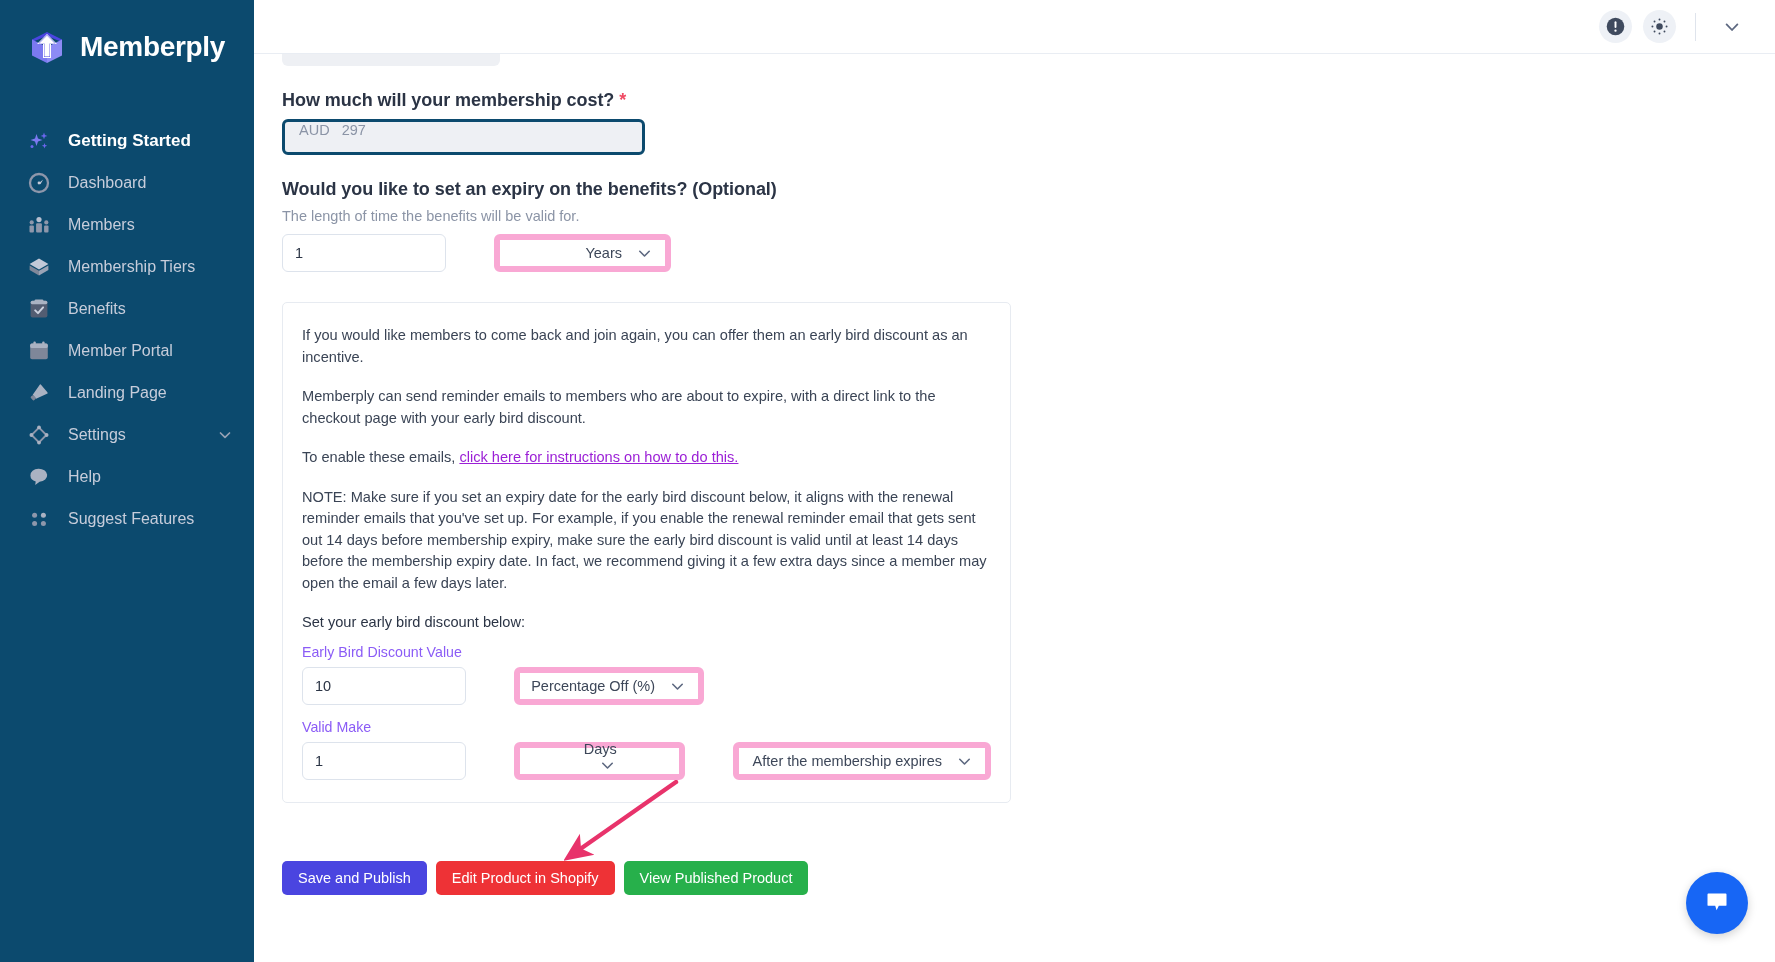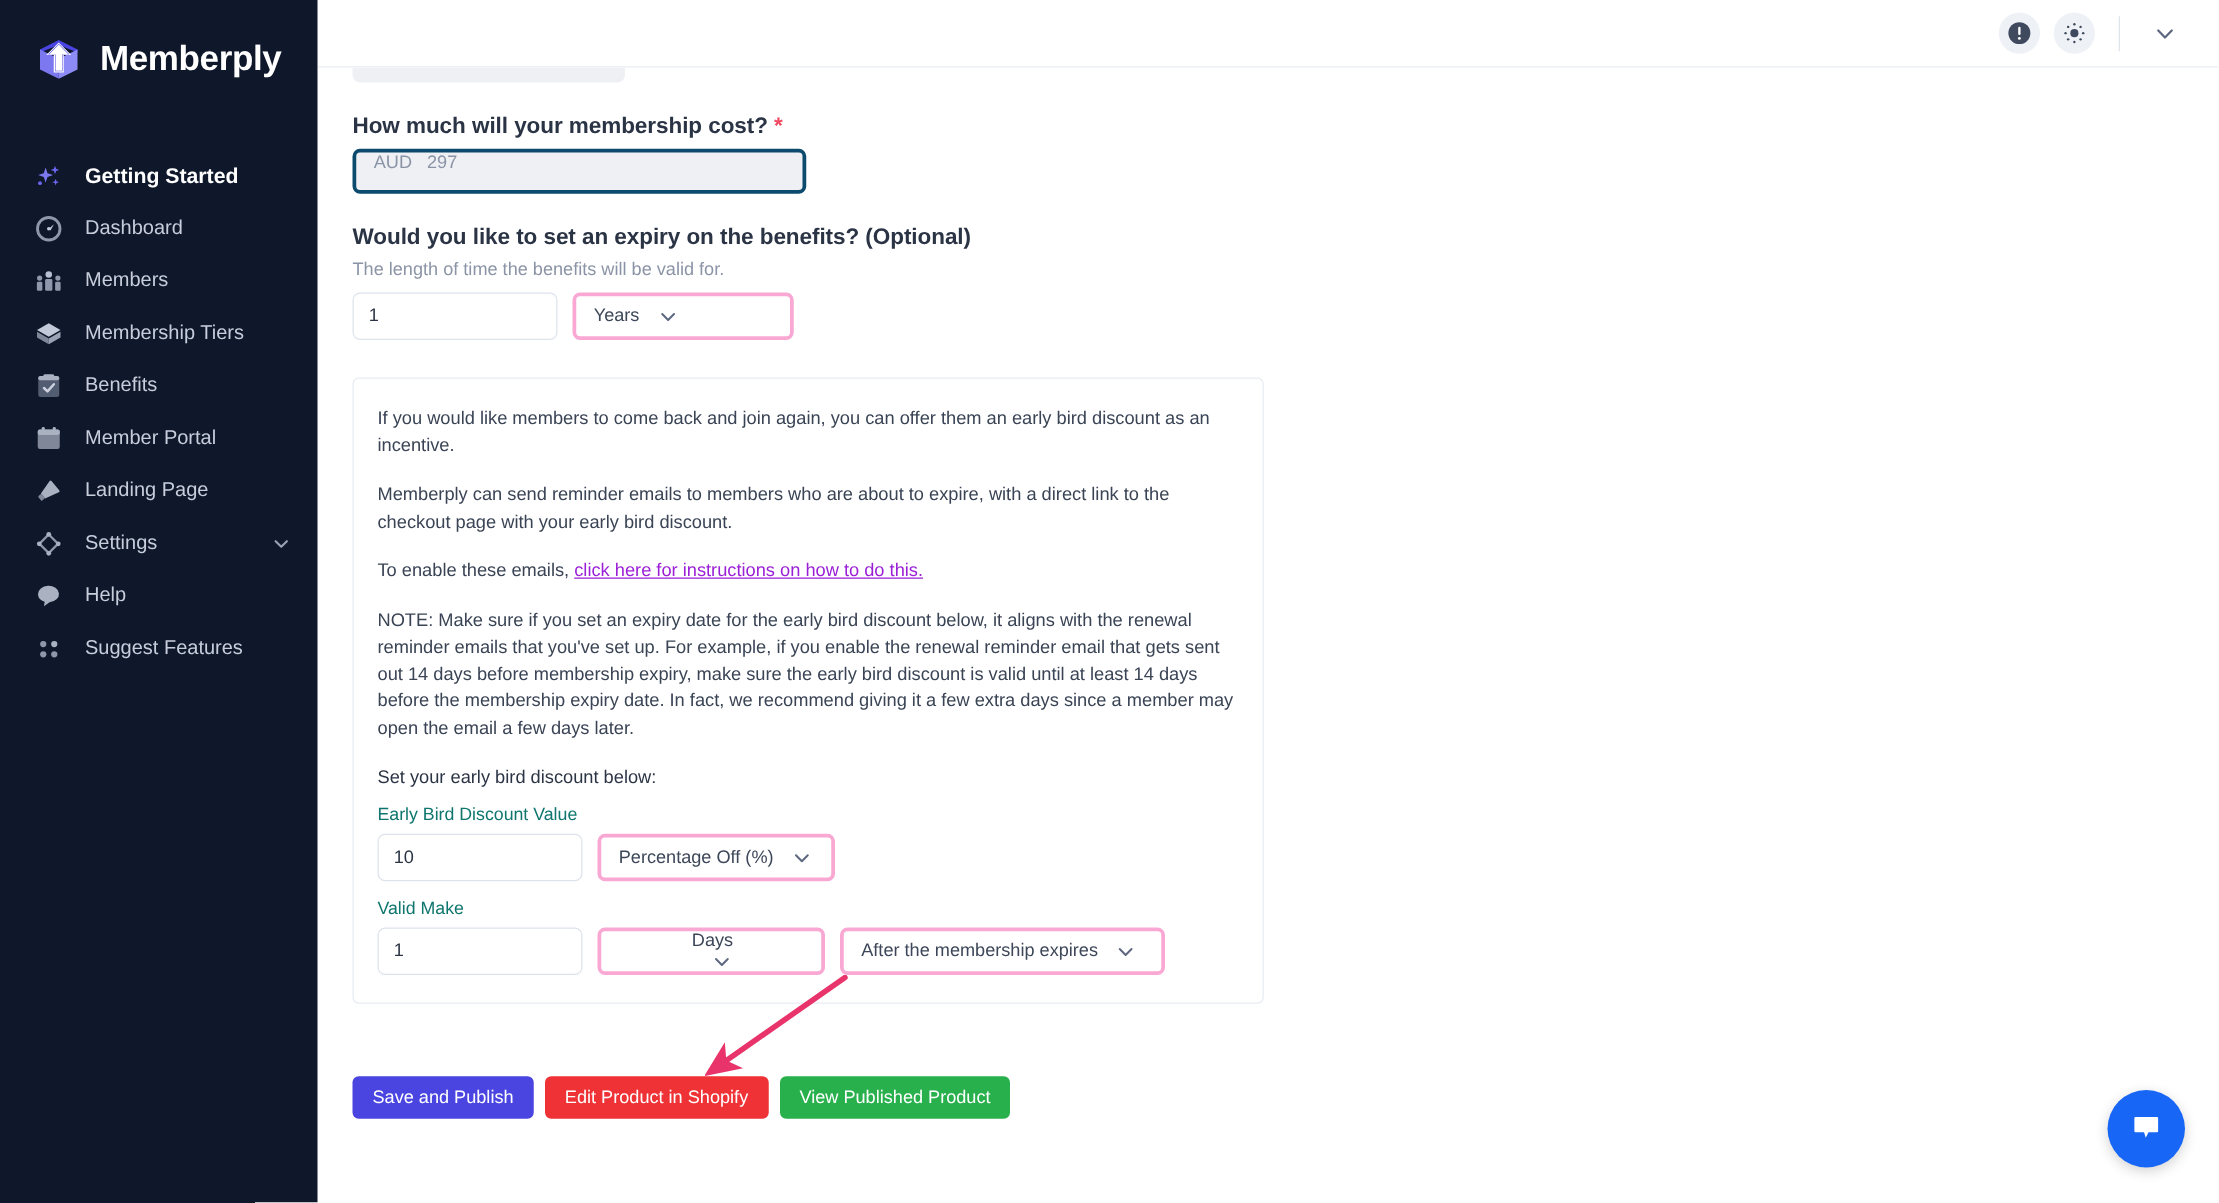--- a/index.html
+++ b/index.html
@@ -9,21 +9,21 @@
     background: #ffffff;
     font-family: "Liberation Sans", sans-serif;
     -webkit-font-smoothing: antialiased;
   }
 
   .app { position: relative; width: 1775px; height: 962px; display: flex; }
 
   
   .sidebar {
     width: 254px; height: 962px; flex: 0 0 254px;
-    background: #0f172a;
+    background: #0c4a6e;
     position: relative;
     z-index: 20;
   }
   .logo-wrap {
     display: flex; align-items: center; gap: 12px;
     padding: 20px 0 0 26px;
     height: 74px;
   }
   .logo-mark { width: 42px; height: 42px; flex: 0 0 42px; }
   .logo-text {
@@ -123,27 +123,28 @@
     font-size: 14.5px; color: #2b3445;
     padding: 0 12px;
     font-family: "Liberation Sans", sans-serif;
     outline: none;
   }
   .w-md { width: 164px; }
 
   .select {
     height: 38px;
     background: #ffffff;
-    border: 3px solid #f9a8d4; border-radius: 6px;
+    border: 6px solid #f9a8d4; border-radius: 6px;
     font-size: 14.5px; color: #3d4759;
-    display: flex; align-items: center; justify-content: flex-start;
+    display: flex; align-items: center; justify-content: flex-end;
     padding: 0 12px 0 14px;
     cursor: pointer;
     position: relative;
     user-select: none;
+    margin-left: 36px;
   }
   .select .sel-txt { white-space: nowrap; }
   .select .sel-chev { margin-left: 14px; display: flex; align-items: center; }
   .sel-years { width: 177px; }
   .sel-pct { width: 190px; }
   .sel-days { width: 182px; flex-direction: column; }
   .sel-after { width: 260px; }
 
   
   .info-card {
@@ -159,21 +160,21 @@
     margin-bottom: 18px;
   }
   .info-p:last-of-type { margin-bottom: 0; }
   .info-link {
     color: #9b1fd6; text-decoration: underline; cursor: pointer;
   }
   .card-sub {
     font-size: 14.6px; color: #2b3445; margin-top: 20px; margin-bottom: 14px;
   }
   .small-label {
-    font-size: 14.2px; color: #0f766e; margin-bottom: 7px;
+    font-size: 14.2px; color: #8b5cf6; margin-bottom: 7px;
   }
   .fieldgrp { margin-bottom: 14px; }
   .fieldgrp:last-child { margin-bottom: 0; }
 
   
   .arrow-svg {
     position: absolute;
     left: 310px; top: 780px;
     pointer-events: none;
     z-index: 5;

